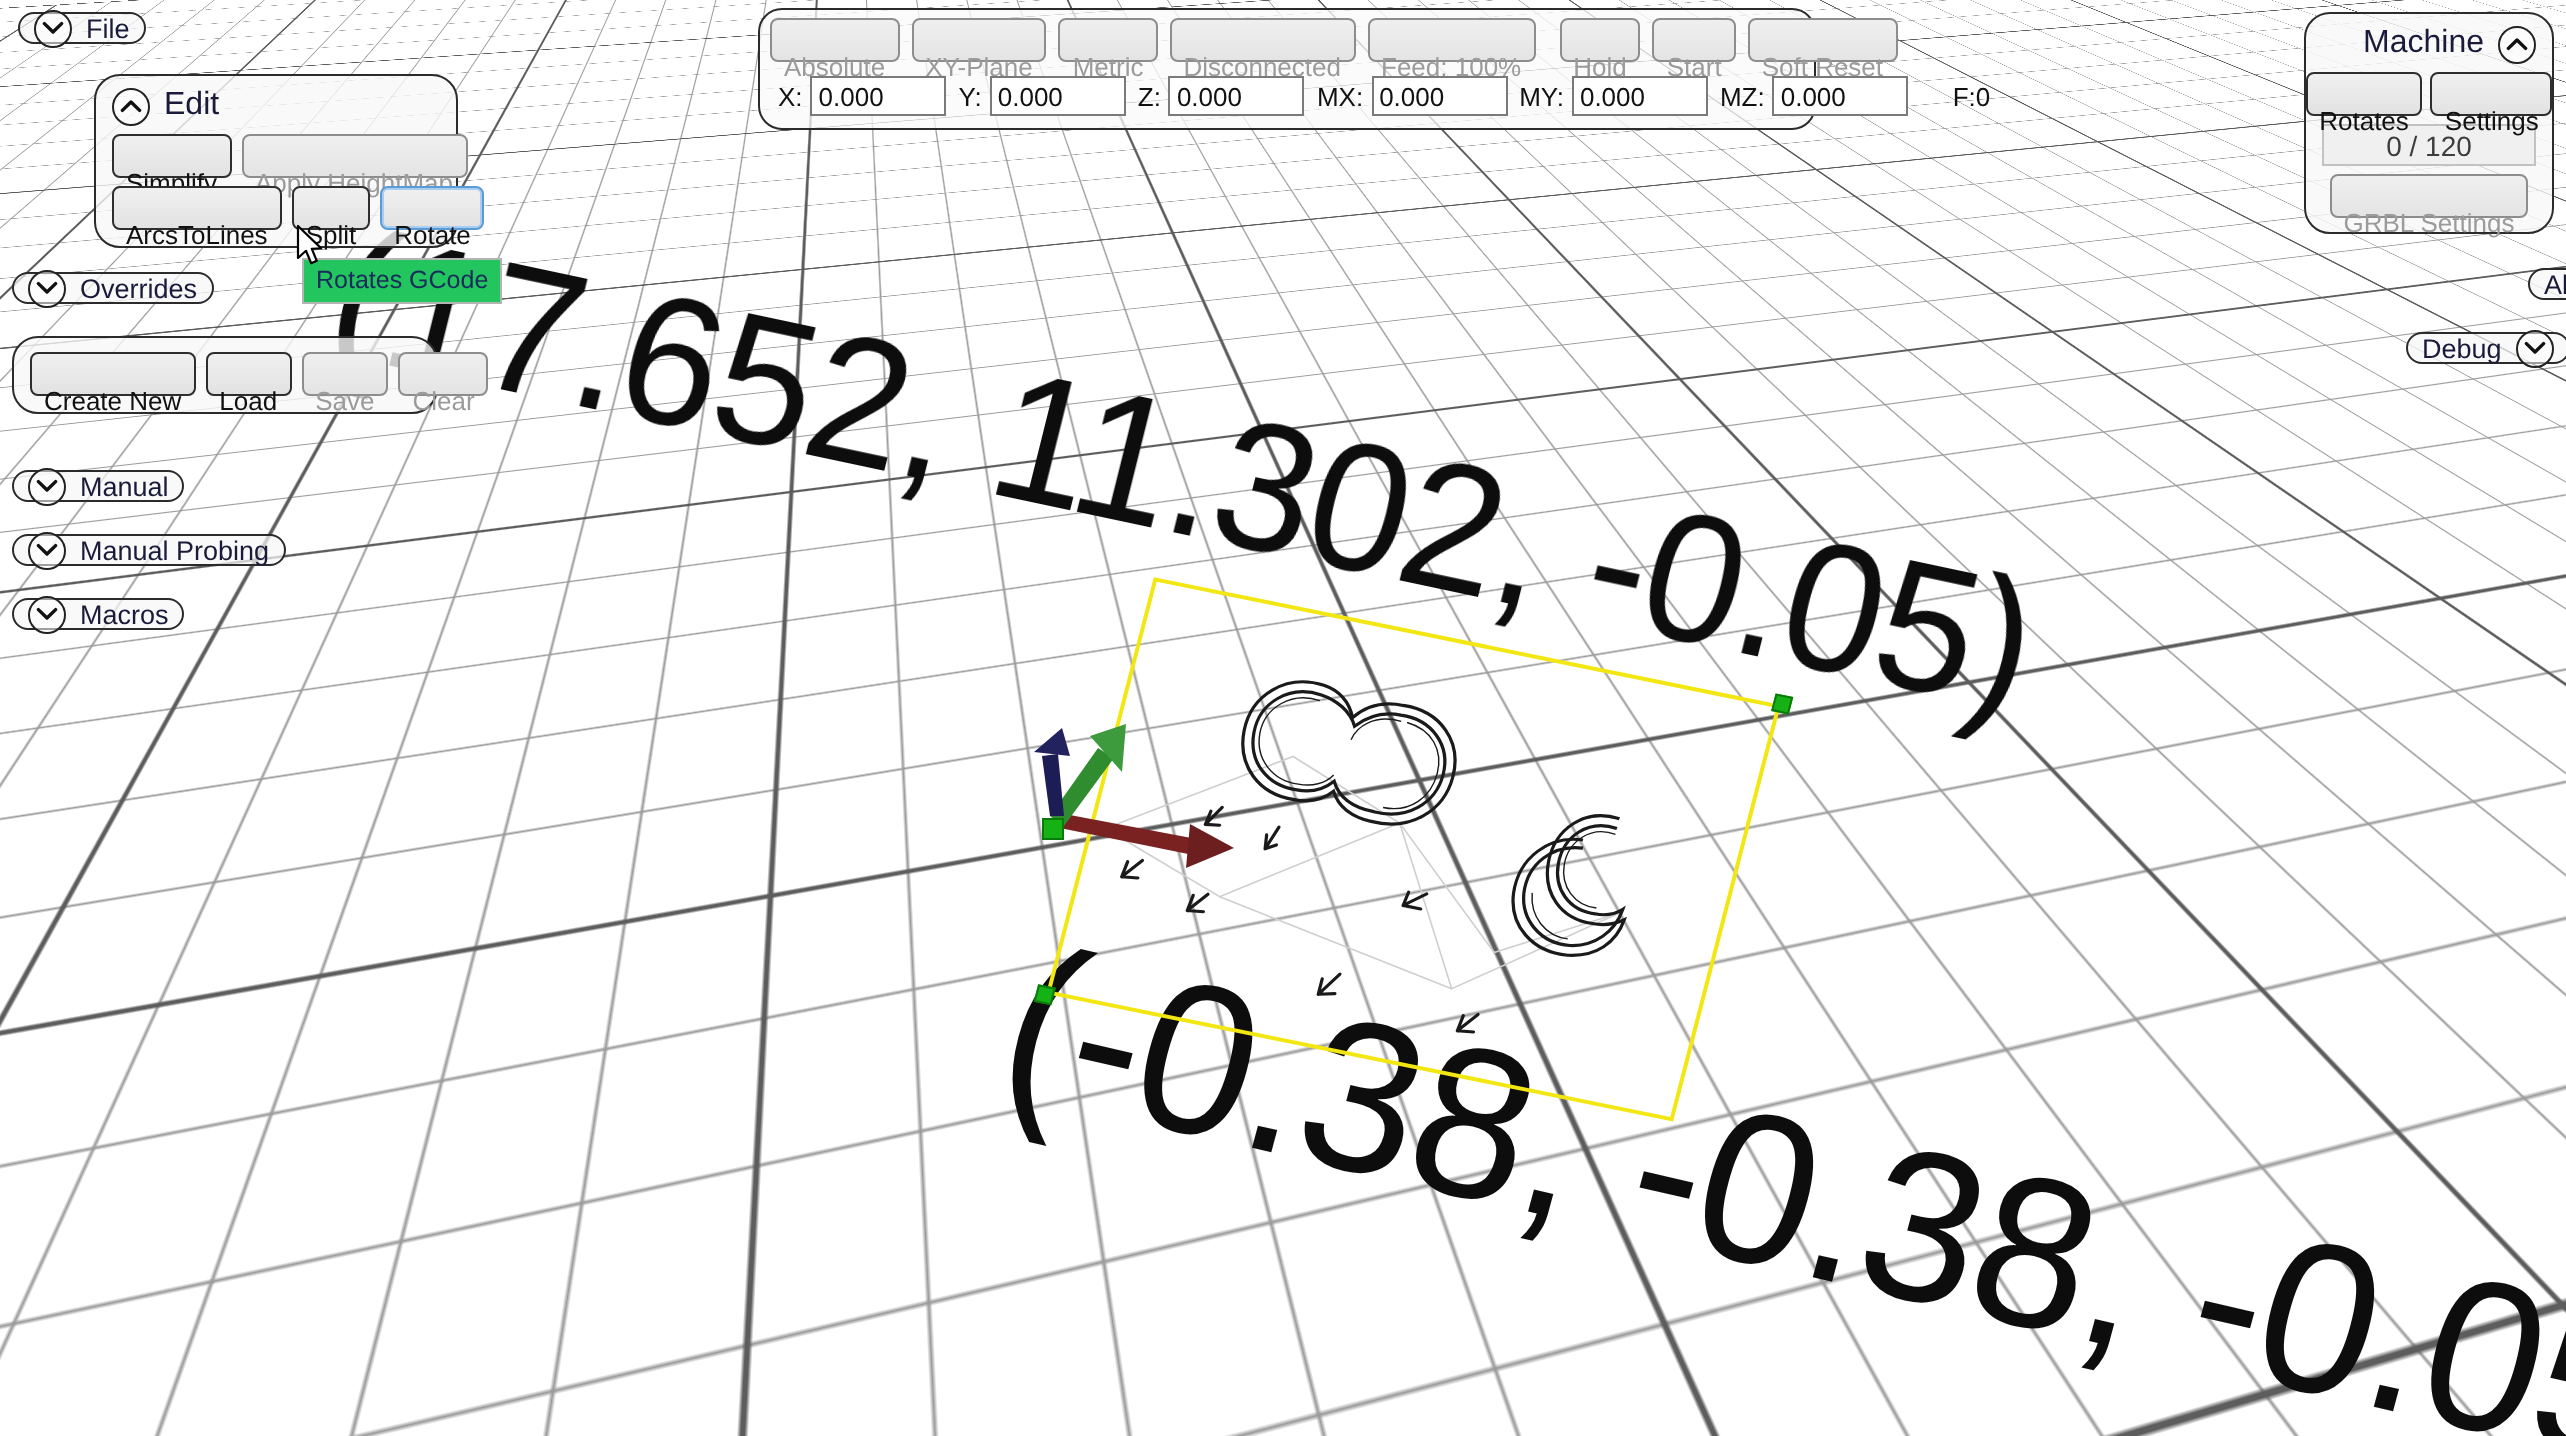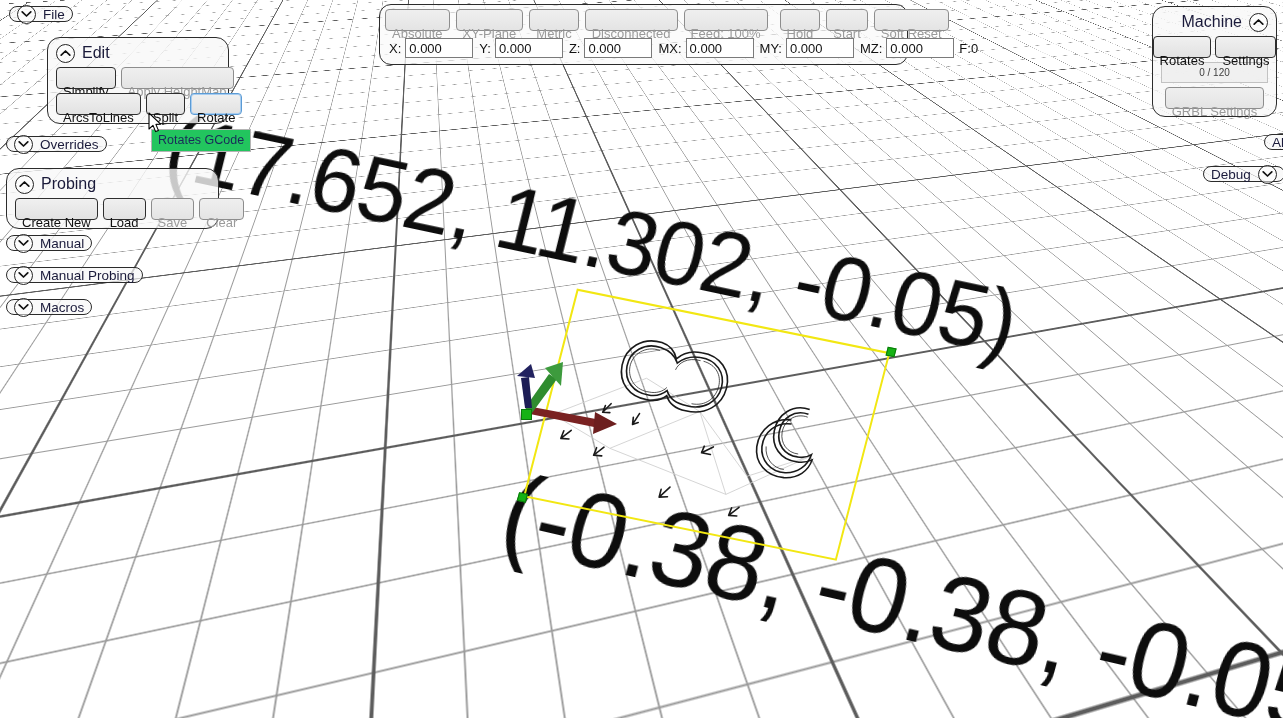--- a/index.html
+++ b/index.html
@@ -228,21 +228,21 @@
     height: 20px;
     background: #ffffff;
     border: 1px solid #7a7a7a;
     font-size: 13px;
     font-family: "Liberation Sans", sans-serif;
     color: #111;
     padding: 0 3px;
     line-height: 18px;
   }
   .dro-gap { width: 12px; }
-  #feed-readout { margin-left: 2px; font-size: 13px; color: #111; }
+  #feed-readout { margin-left: 19px; font-size: 13px; color: #111; }
 
   
   #file-bar { left: 9px; top: 6px; }
   #edit-panel { left: 6px; top: 37px; width: 182px; margin-left: 41px; }
   #overrides-bar { left: 6px; top: 136px; }
   #probing-panel { left: 6px; top: 168px; width: 213px; }
   #manual-bar { left: 6px; top: 235px; }
   #manual-probing-bar { left: 6px; top: 267px; }
   #macros-bar { left: 6px; top: 299px; }
 
@@ -252,21 +252,21 @@
   }
   #machine-panel .btn-row { justify-content: center; gap: 4px; }
   #progress-bar {
     margin: 4px 2px;
     height: 21px;
     background: rgba(238,238,238,0.9);
     border: 1px solid #c2c2c2;
     display: flex;
     align-items: center;
     justify-content: center;
-    font-size: 10px;
+    font-size: 14px;
     color: #3d3d3d;
   }
   #grbl-row { display: flex; justify-content: center; margin: 2px 2px 3px 2px; }
   #about-bar { left: 1264px; top: 134px; }
   #debug-bar { left: 1203px; top: 166px; }
 
   
   #tooltip {
     position: absolute;
     left: 151px; top: 129px;
@@ -456,28 +456,20 @@
   <div class="collapsed-bar" id="overrides-bar">
     <span class="chev">
       <svg width="11" height="8" viewBox="0 0 11 8">
           <path d="M1.2,1.8 L5.5,6 L9.8,1.8" fill="none" stroke="#111" stroke-width="1.7" stroke-linecap="round" stroke-linejoin="round"></path>
         </svg>
     </span>
     <span>Overrides</span>
   </div>
 
   <div class="panel" id="probing-panel">
-    <div class="panel-header">
-      <span class="chev">
-        <svg width="11" height="8" viewBox="0 0 11 8">
-            <path d="M1.2,6.2 L5.5,2 L9.8,6.2" fill="none" stroke="#111" stroke-width="1.7" stroke-linecap="round" stroke-linejoin="round"></path>
-          </svg>
-      </span>
-      <span>Probing</span>
-    </div>
     <div class="btn-row">
       <button class="btn">Create New</button>
       <button class="btn">Load</button>
       <button class="btn disabled">Save</button>
       <button class="btn disabled">Clear</button>
     </div>
   </div>
 
   <div class="collapsed-bar" id="manual-bar">
     <span class="chev">

